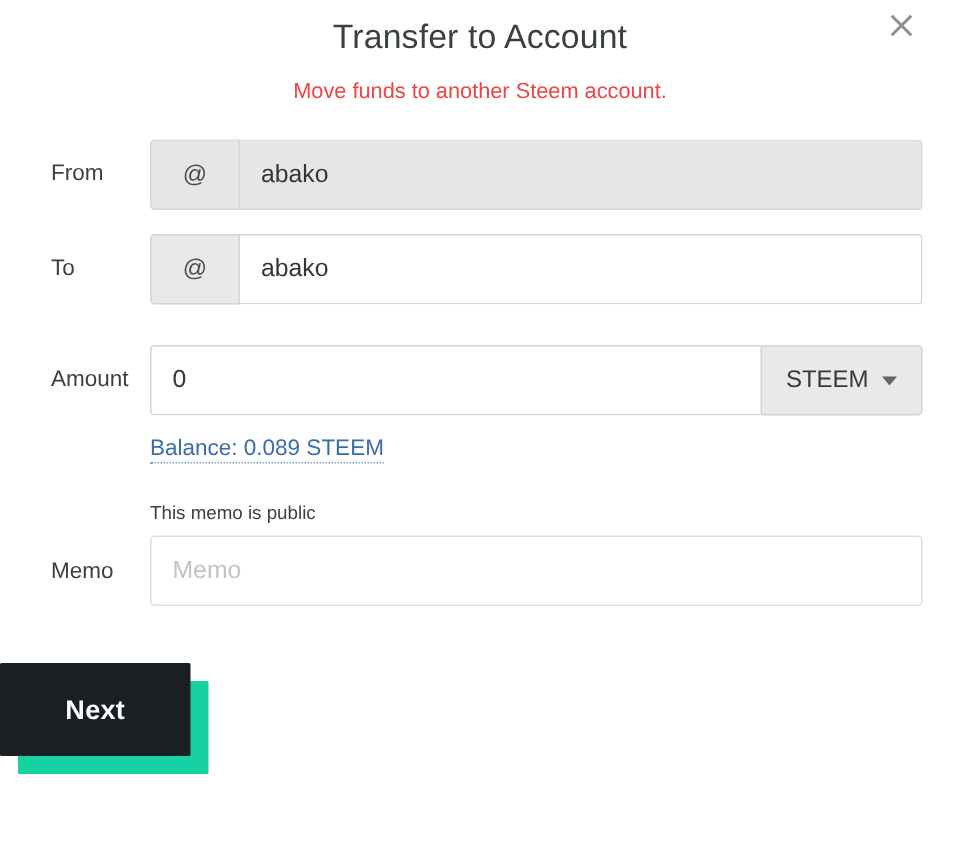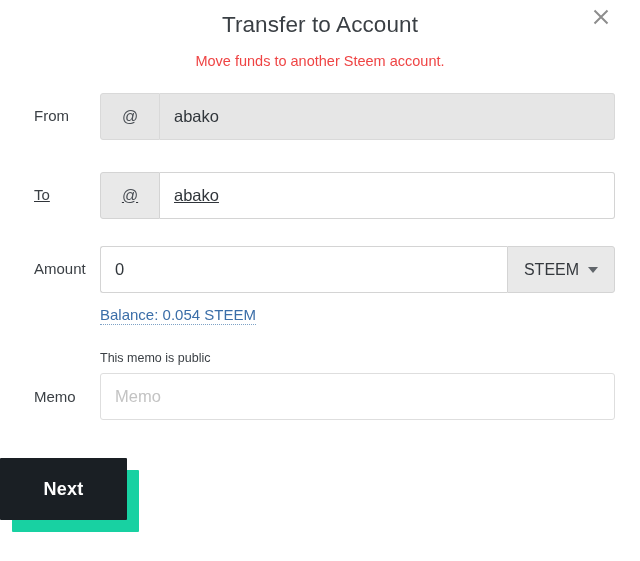--- a/index.html
+++ b/index.html
@@ -202,21 +202,21 @@
     font-size: 16.5px;
     color: #31363b;
     padding: 0 14px;
     box-sizing: border-box;
     outline: none;
   }
   .memo-input::placeholder { color: #c3c3c3; }
 
   
   .row-from  { margin-top: 0; justify-content: flex-end; }
-  .row-to    { margin-top: 32px; text-decoration: underline; }
+  .row-to    { margin-top: 16px; }
   .row-amount{ margin-top: 27px; }
   .row-memo  { margin-top: 25px; }
 
   
   .row-from .row-label   { padding-top: 13px; }
   .row-to .row-label     { padding-top: 13px; }
   .row-amount .row-label { padding-top: 13px; }
   .row-memo .row-label   { padding-top: 37px; }
 
   
@@ -294,21 +294,21 @@
     <div class="row row-amount">
       <div class="row-label">Amount</div>
       <div class="field-col">
         <div class="amount-group">
           <input class="amount-input" type="text" value="0" style="">
           <div class="asset-select">
             <span>STEEM</span>
             <span class="caret"></span>
           </div>
         </div>
-        <a class="balance-link" href="#">Balance: 0.054 STEEM</a>
+        <a class="balance-link" href="#">Balance: 0.089 STEEM</a>
       </div>
     </div>
 
     <div class="row row-memo">
       <div class="row-label">Memo</div>
       <div class="field-col">
         <div class="memo-note">This memo is public</div>
         <input class="memo-input" type="text" placeholder="Memo" style="">
       </div>
     </div>

